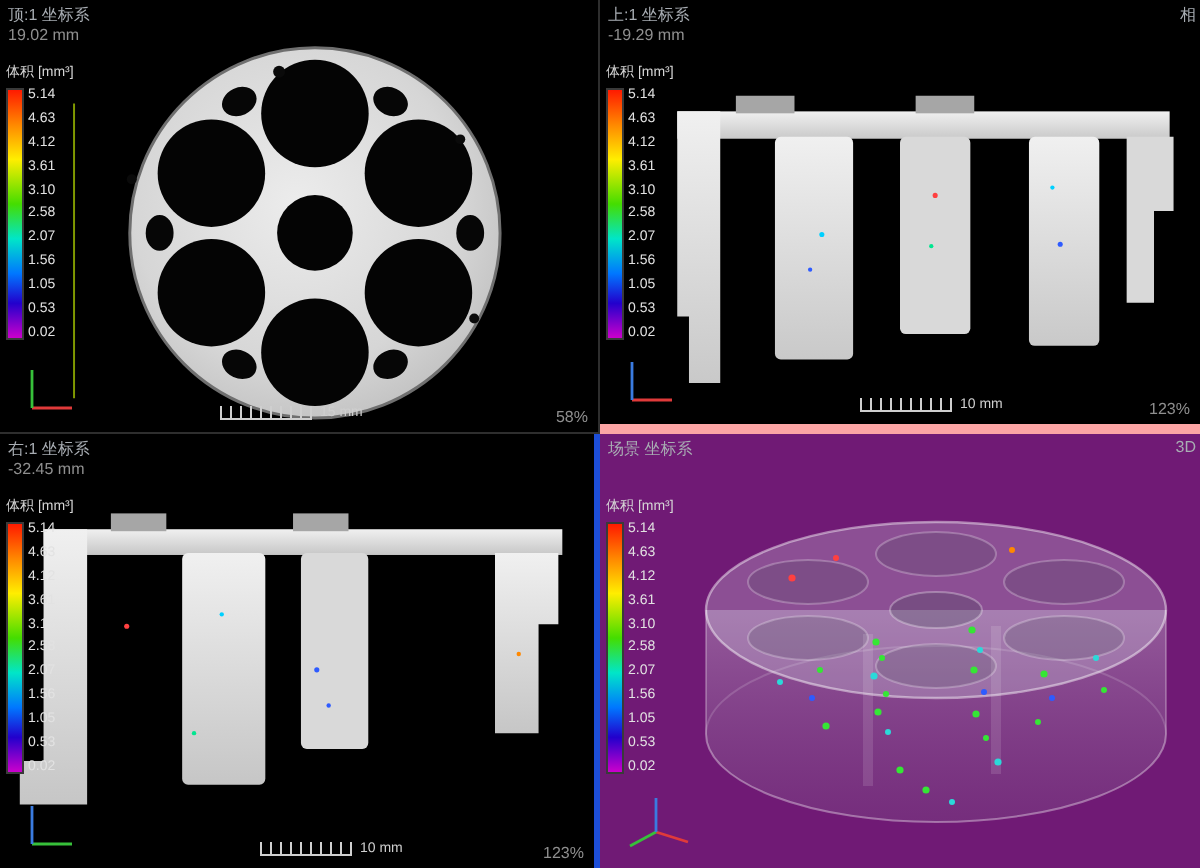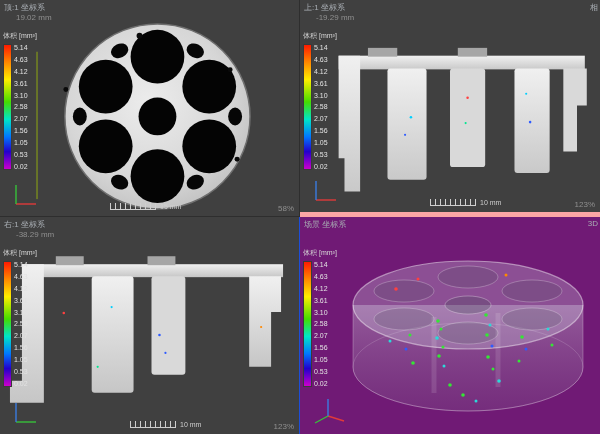--- a/index.html
+++ b/index.html
@@ -1,28 +1,28 @@
 <!DOCTYPE html>
 <html><head>
 <meta charset="utf-8">
 <style>
   html,body{margin:0;padding:0;background:#101010;}
   #app{
     position:relative;width:600px;height:434px;overflow:hidden;
     background:#151515;font-family:"Liberation Sans","DejaVu Sans",sans-serif;
     -webkit-font-smoothing:antialiased;
   }
-  .panel{position:absolute;width:300px;height:217px;background:#404040;overflow:hidden;box-sizing:border-box;}
+  .panel{position:absolute;width:300px;height:217px;background:#000000;overflow:hidden;box-sizing:border-box;}
   .panel.tl{left:0;top:0;border-right:1px solid #2e2e2e;border-bottom:1px solid #2e2e2e;}
   .panel.tr{left:300px;top:0;border-bottom:5px solid #fca5a5;}
-  .panel.bl{left:0;top:217px;border-right:1px solid #1d4ed8;}
+  .panel.bl{left:0;top:217px;border-right:3px solid #1d4ed8;}
   .panel.br{left:300px;top:217px;background:#701a75;}
   .panel-header{position:absolute;top:2px;left:4px;color:#a8adb3;font-size:8px;z-index:7;white-space:nowrap;}
   .corner-label{position:absolute;top:2px;right:2px;color:#a8adb3;font-size:8px;z-index:7;}
-  .pos-readout{position:absolute;top:13px;left:16px;color:#8f8f8f;font-size:8px;z-index:7;}
+  .pos-readout{position:absolute;top:13px;left:4px;color:#8f8f8f;font-size:8px;z-index:7;}
   .zoom-label{position:absolute;right:5px;bottom:3px;color:#8f8f8f;font-size:8px;z-index:7;}
   .colorbar{position:absolute;left:3px;top:31px;z-index:6;}
   .cb-title{font-size:7px;color:#d6d6d6;margin-bottom:3px;white-space:nowrap;}
   .cb-row{display:flex;align-items:stretch;}
   .cb-bar{width:7px;height:124px;border:1px solid #3a3a3a;
     background:linear-gradient(to bottom,
       #ff1a00 0%, #ff8800 14%, #ffee00 28%, #44dd00 46%,
       #00e6c8 60%, #0077ff 74%, #2200cc 86%, #cc00cc 100%);}
   .cb-vals{display:flex;flex-direction:column;justify-content:space-between;margin-left:2px;
     font-size:7px;color:#e2e2e2;line-height:1;}
@@ -179,21 +179,21 @@
       <polygon points="250,59 282,59 282,95 272,95 272,150 250,150" fill="url(#metalG2)"></polygon>
 
       <circle cx="64" cy="96" r="1.3" fill="#ff4040"></circle>
       <circle cx="112" cy="90" r="1.1" fill="#00d0ff"></circle>
       <circle cx="160" cy="118" r="1.3" fill="#2e5bff"></circle>
       <circle cx="166" cy="136" r="1.1" fill="#2e5bff"></circle>
       <circle cx="98" cy="150" r="1.1" fill="#00e690"></circle>
       <circle cx="262" cy="110" r="1.1" fill="#ff8800"></circle>
     </svg>
     <div class="panel-header">右:1 坐标系</div>
-    <div class="pos-readout">-38.29 mm</div>
+    <div class="pos-readout">-32.45 mm</div>
     <div class="colorbar">
       <div class="cb-title">体积 [mm³]</div>
       <div class="cb-row">
         <div class="cb-bar"></div>
         <div class="cb-vals">
             <div>5.14</div>
             <div>4.63</div>
             <div>4.12</div>
             <div>3.61</div>
             <div>3.10</div>

